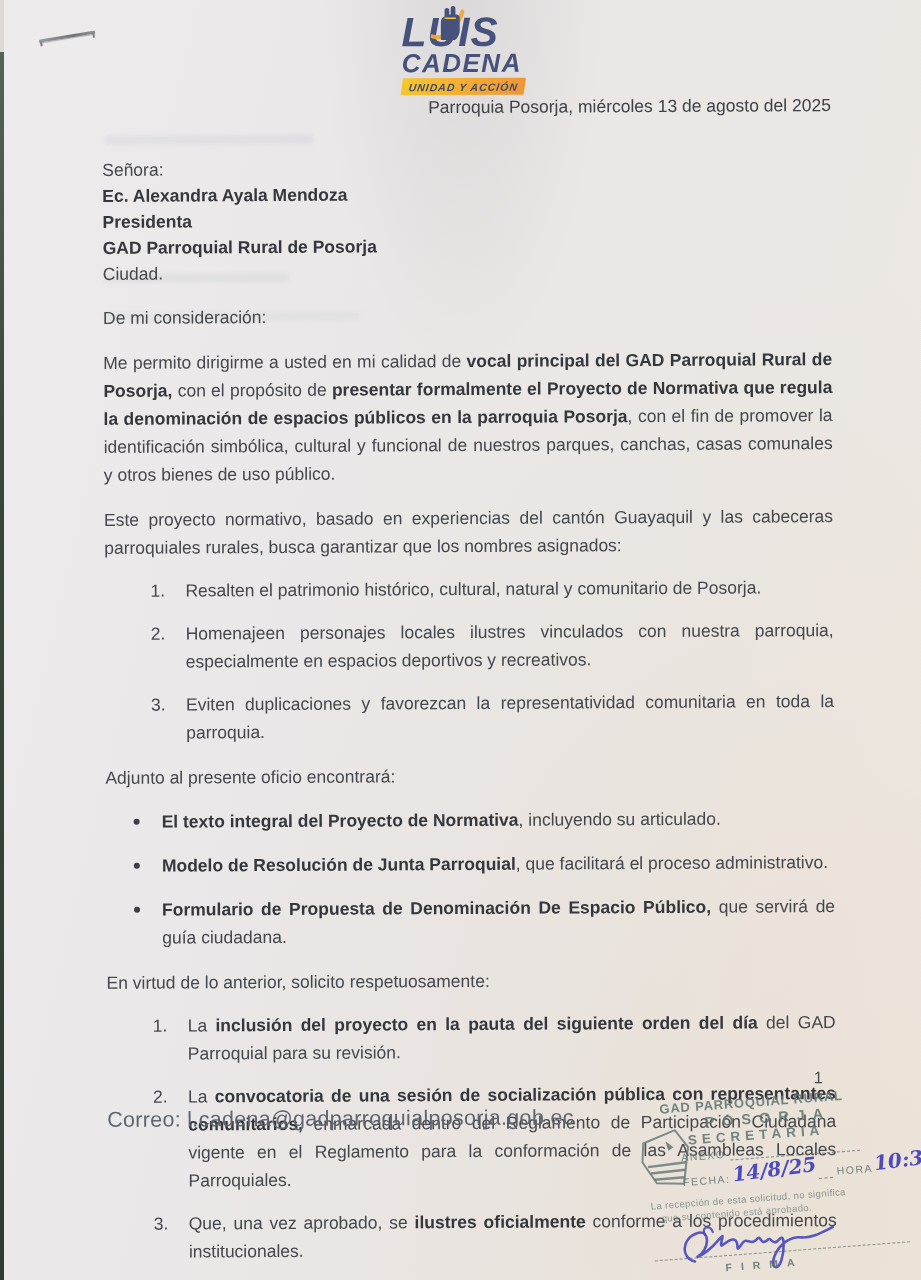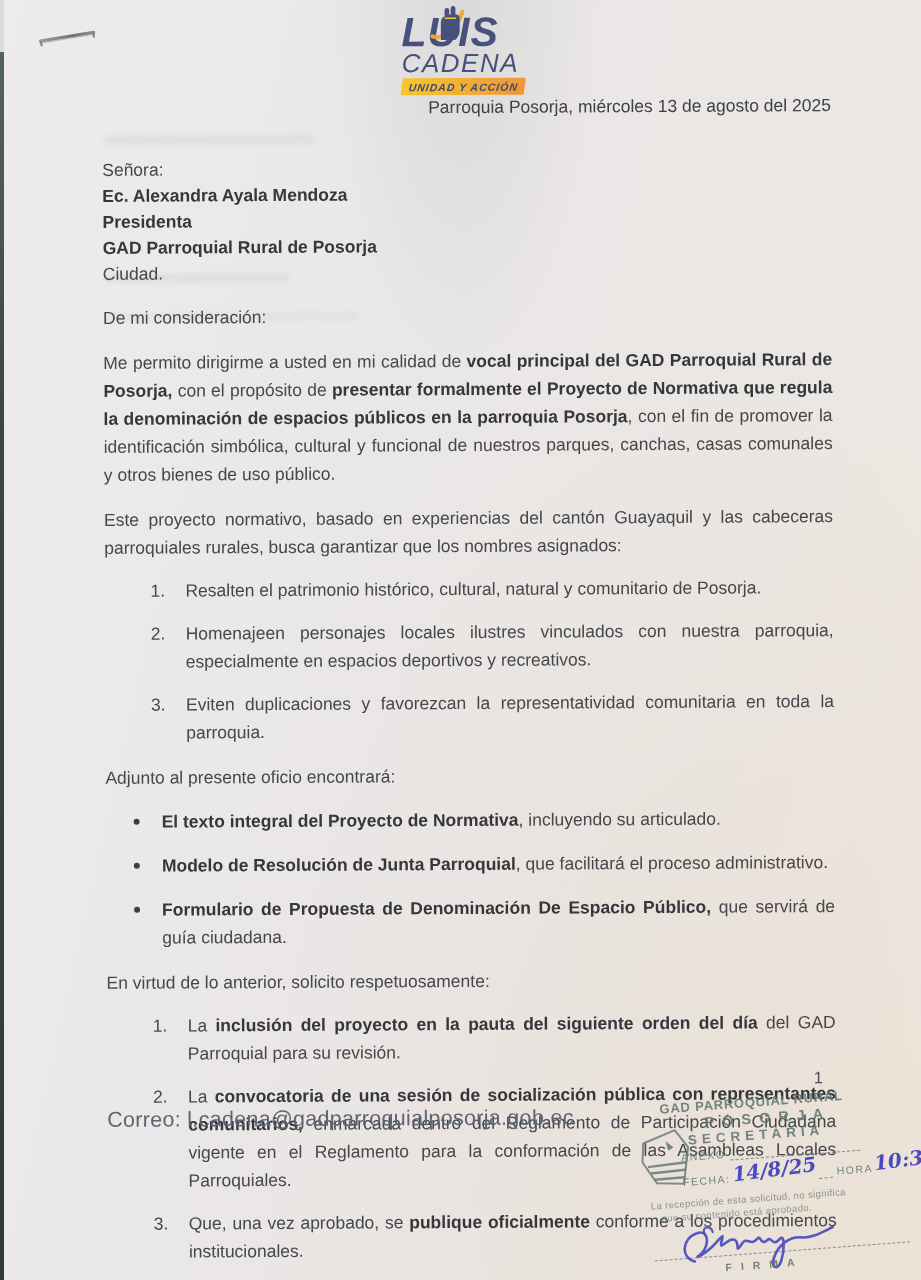--- a/index.html
+++ b/index.html
@@ -28,21 +28,21 @@
     background:linear-gradient(90deg,#9a9da1,#6f7377 60%,#8d9095);
     transform:rotate(-9deg);box-shadow:0 1px 1px rgba(0,0,0,.25);
   }
   .staple::before,.staple::after{content:"";position:absolute;width:2px;height:5px;background:#7c8085;top:2px;}
   .staple::before{left:1px;} .staple::after{right:1px;}
 
   
   .logo{position:absolute;left:400px;top:12px;width:126px;color:#46527b;}
   .logo .luis{font-size:41px;font-weight:bold;font-style:italic;letter-spacing:1px;line-height:40px;position:relative;}
   .logo .fist{position:absolute;left:29px;top:-9px;}
-  .logo .cadena{font-size:26px;font-weight:normal;font-style:italic;letter-spacing:1.5px;line-height:26px;margin-top:-2px;}
+  .logo .cadena{font-size:26px;font-weight:bold;font-style:italic;letter-spacing:1.5px;line-height:26px;margin-top:-2px;}
   .logo .banner{
     margin-top:2px;display:inline-block;padding:2.5px 7px;
     background:linear-gradient(90deg,#f6c62e,#f2ab33 55%,#ee9739);
     color:#3f4a6e;font-size:10.5px;font-weight:bold;font-style:italic;letter-spacing:1px;
     transform:skew(-8deg);border-radius:1px;white-space:nowrap;
   }
 
   
   .content{position:absolute;left:100px;top:0;width:729px;color:#45474c;font-size:17.5px;}
   .dateline{padding-top:97px;text-align:right;color:#3f4147;}
@@ -148,21 +148,21 @@
         <div class="bullet-item"><span class="dot"></span><span class="b">El texto integral del Proyecto de Normativa</span><span>, incluyendo su articulado.</span></div>
         <div class="bullet-item"><span class="dot"></span><span class="b">Modelo de Resolución de Junta Parroquial</span><span>, que facilitará el proceso administrativo.</span></div>
         <div class="bullet-item"><span class="dot"></span><span class="b">Formulario de Propuesta de Denominación De Espacio Público,</span><span> que servirá de guía ciudadana.</span></div>
       </div>
 
       <p class="par">En virtud de lo anterior, solicito respetuosamente:</p>
 
       <div>
         <div class="num-item"><span class="num">1.</span><span>La </span><span class="b">inclusión del proyecto en la pauta del siguiente orden del día</span><span> del GAD Parroquial para su revisión.</span></div>
         <div class="num-item"><span class="num">2.</span><span>La </span><span class="b">convocatoria de una sesión de socialización pública con representantes comunitarios,</span><span> enmarcada dentro del Reglamento de Participación Ciudadana vigente en el Reglamento para la conformación de las Asambleas Locales Parroquiales.</span></div>
-        <div class="num-item"><span class="num">3.</span><span>Que, una vez aprobado, se </span><span class="b">publique oficialmente</span><span> conforme a los procedimientos institucionales.</span></div>
+        <div class="num-item"><span class="num">3.</span><span>Que, una vez aprobado, se </span><span class="b">ilustres oficialmente</span><span> conforme a los procedimientos institucionales.</span></div>
       </div>
 
       <p class="par">Agradezco la atención brindada y quedo atento para colaborar en lo que se requiera para avanzar en este importante proceso de identidad y ordenamiento comunitario.</p>
 
     </div>
 
     <div class="page-number">1</div>
 
     <div class="email-line">Correo: l.cadena@gadparroquialposorja.gob.ec</div>
 

